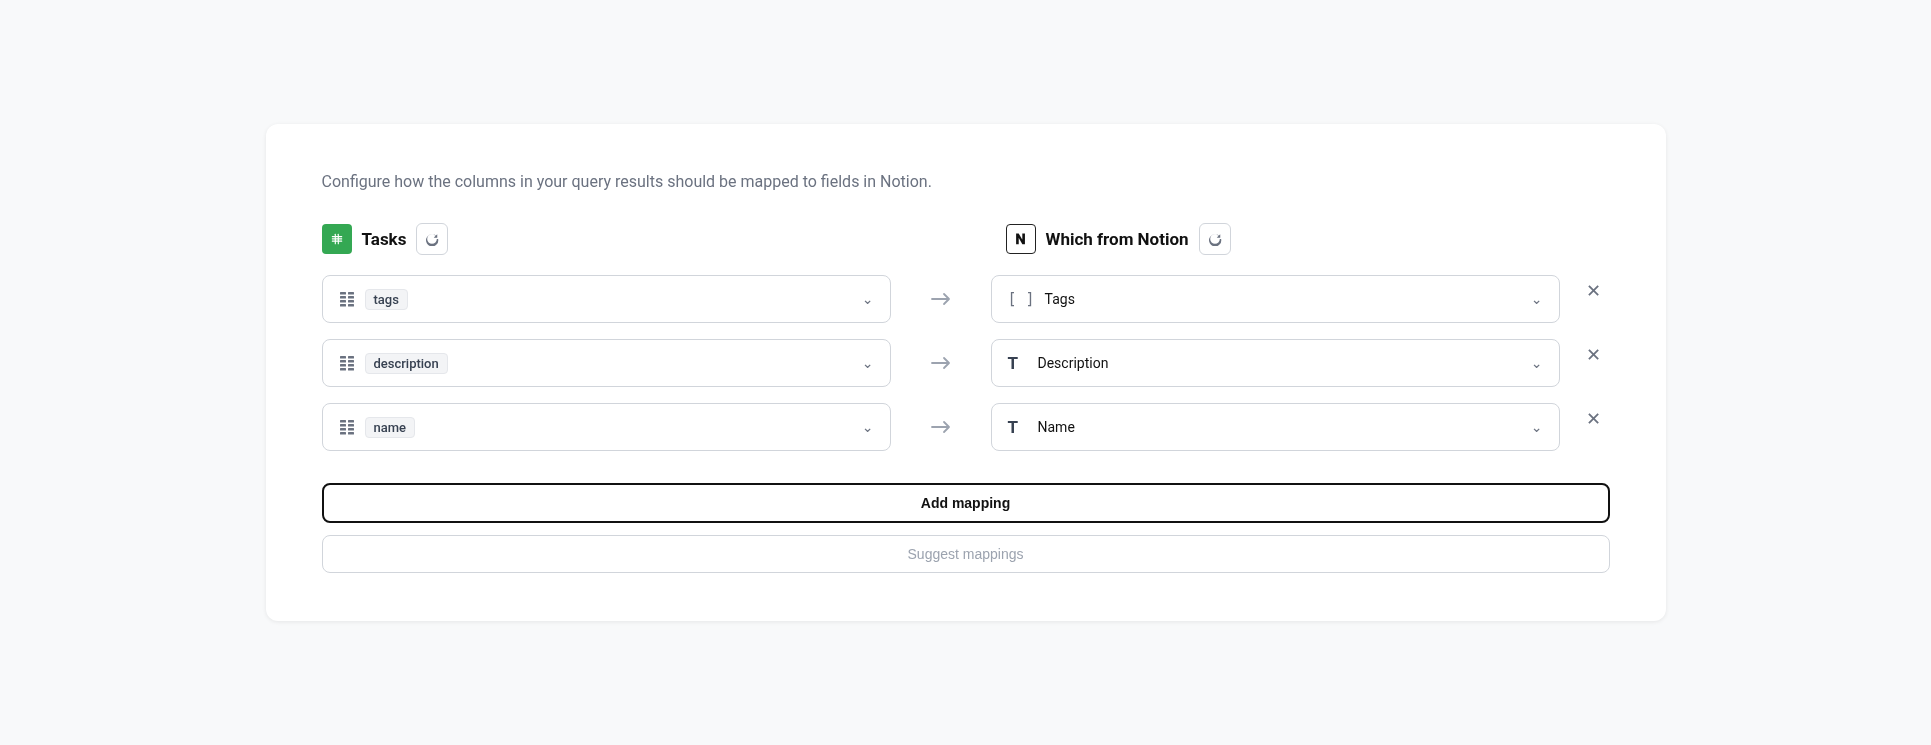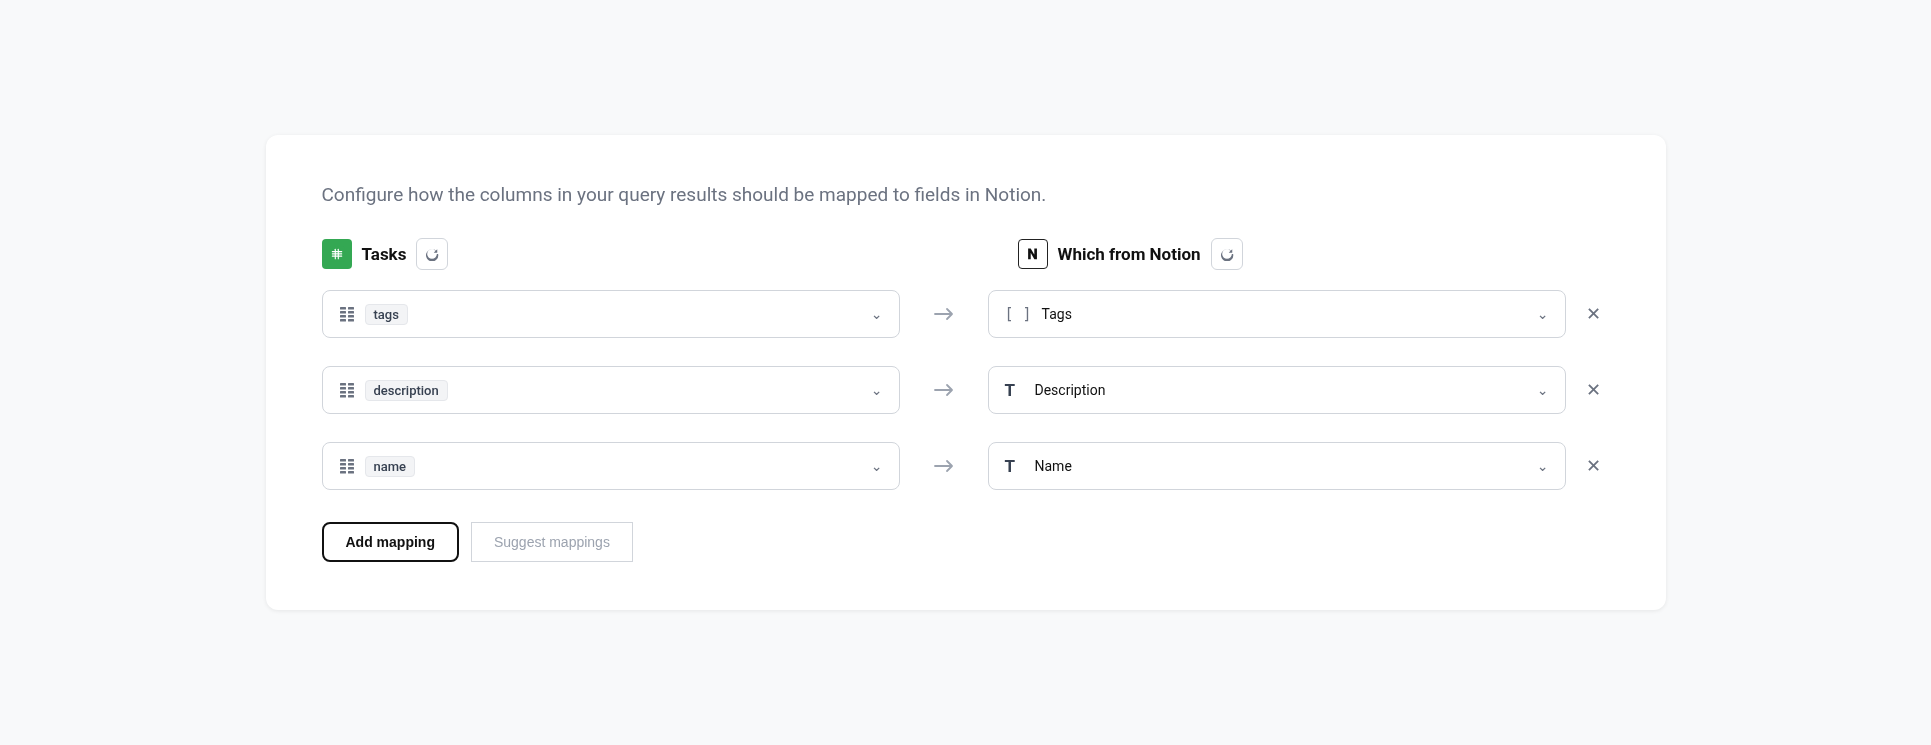--- a/index.html
+++ b/index.html
@@ -20,29 +20,29 @@
       width: 100%;
       box-shadow: 0 1px 4px rgba(0,0,0,0.08);
     }
     .page-title {
       font-size: 18px;
       font-weight: 700;
       color: #111;
       margin-bottom: 8px;
     }
     .page-subtitle {
-      font-size: 19px;
+      font-size: 16px;
       color: #6b7280;
       margin-bottom: 32px;
     }
     .columns-header {
       display: flex;
       align-items: center;
       margin-bottom: 20px;
-      gap: 12px;
+      gap: 0;
     }
     .source-header {
       display: flex;
       align-items: center;
       gap: 10px;
       flex: 1;
     }
     .arrow-spacer {
       width: 80px;
       flex-shrink: 0;
@@ -88,23 +88,22 @@
       border-radius: 6px;
       background: #fff;
       cursor: pointer;
       display: flex;
       align-items: center;
       justify-content: center;
       color: #6b7280;
     }
     .mapping-row {
       display: flex;
-      align-items: center;
-      margin-bottom: 28px;
-      gap: 4px;
+      margin-bottom: 16px;
+      gap: 10px;
     }
     .source-select {
       flex: 1;
       border: 1.5px solid #d1d5db;
       border-radius: 8px;
       padding: 12px 16px;
       display: flex;
       align-items: center;
       justify-content: space-between;
       background: #fff;
@@ -182,35 +181,36 @@
       justify-content: center;
       color: #6b7280;
       font-size: 18px;
       margin-left: 8px;
       flex-shrink: 0;
     }
     .actions-row {
       display: flex;
       gap: 12px;
       margin-top: 32px;
+      flex-direction: column;
     }
     .btn-add {
       border: 2px solid #111;
       background: #fff;
       border-radius: 8px;
       padding: 10px 22px;
       font-size: 14px;
       font-weight: 700;
       color: #111;
       cursor: pointer;
     }
     .btn-suggest {
       border: 1.5px solid #d1d5db;
       background: #fff;
-      border-radius: 0;
+      border-radius: 8px;
       padding: 10px 22px;
       font-size: 14px;
       color: #9ca3af;
       cursor: not-allowed;
     }
     
     .bracket-icon {
       font-size: 15px;
       color: #6b7280;
       font-family: monospace;

